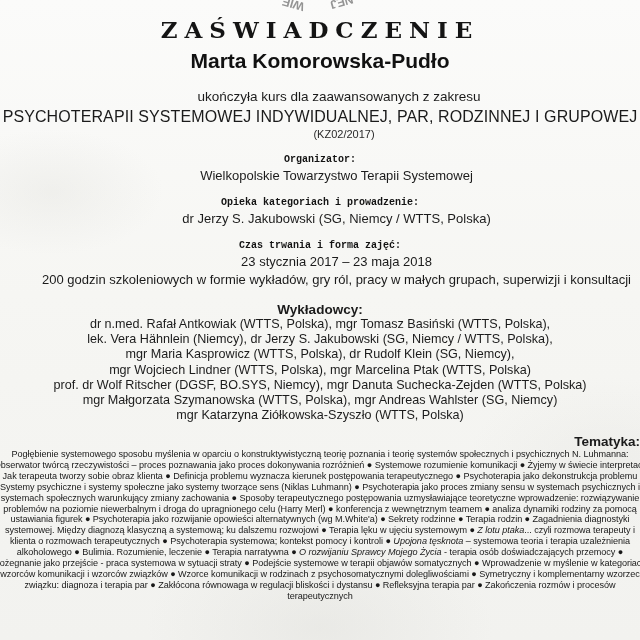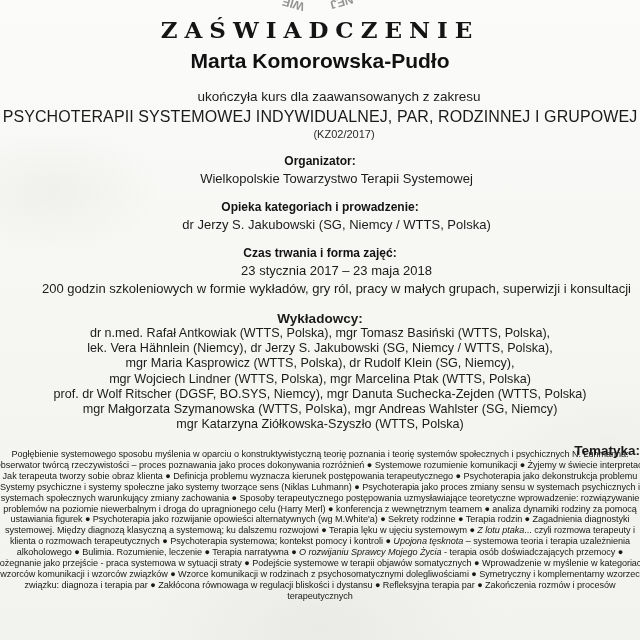--- a/index.html
+++ b/index.html
@@ -92,23 +92,24 @@
   }
   .course-code {
     margin-top: 2px;
     font-size: 11px;
     color: #2a2a2a;
     padding-left: 48px;
   }
 
   .block { margin-top: 14px; }
   .block-label {
-    font-size: 12px;
+    font-size: 10px;
     font-weight: bold;
     color: #131313;
+    font-family: Liberation Mono, monospace;
   }
   .block-line {
     font-size: 13px;
     margin-top: 3px;
     padding-left: 33px;
   }
 
   .lect-label {
     margin-top: 15px;
     font-size: 13.5px;

